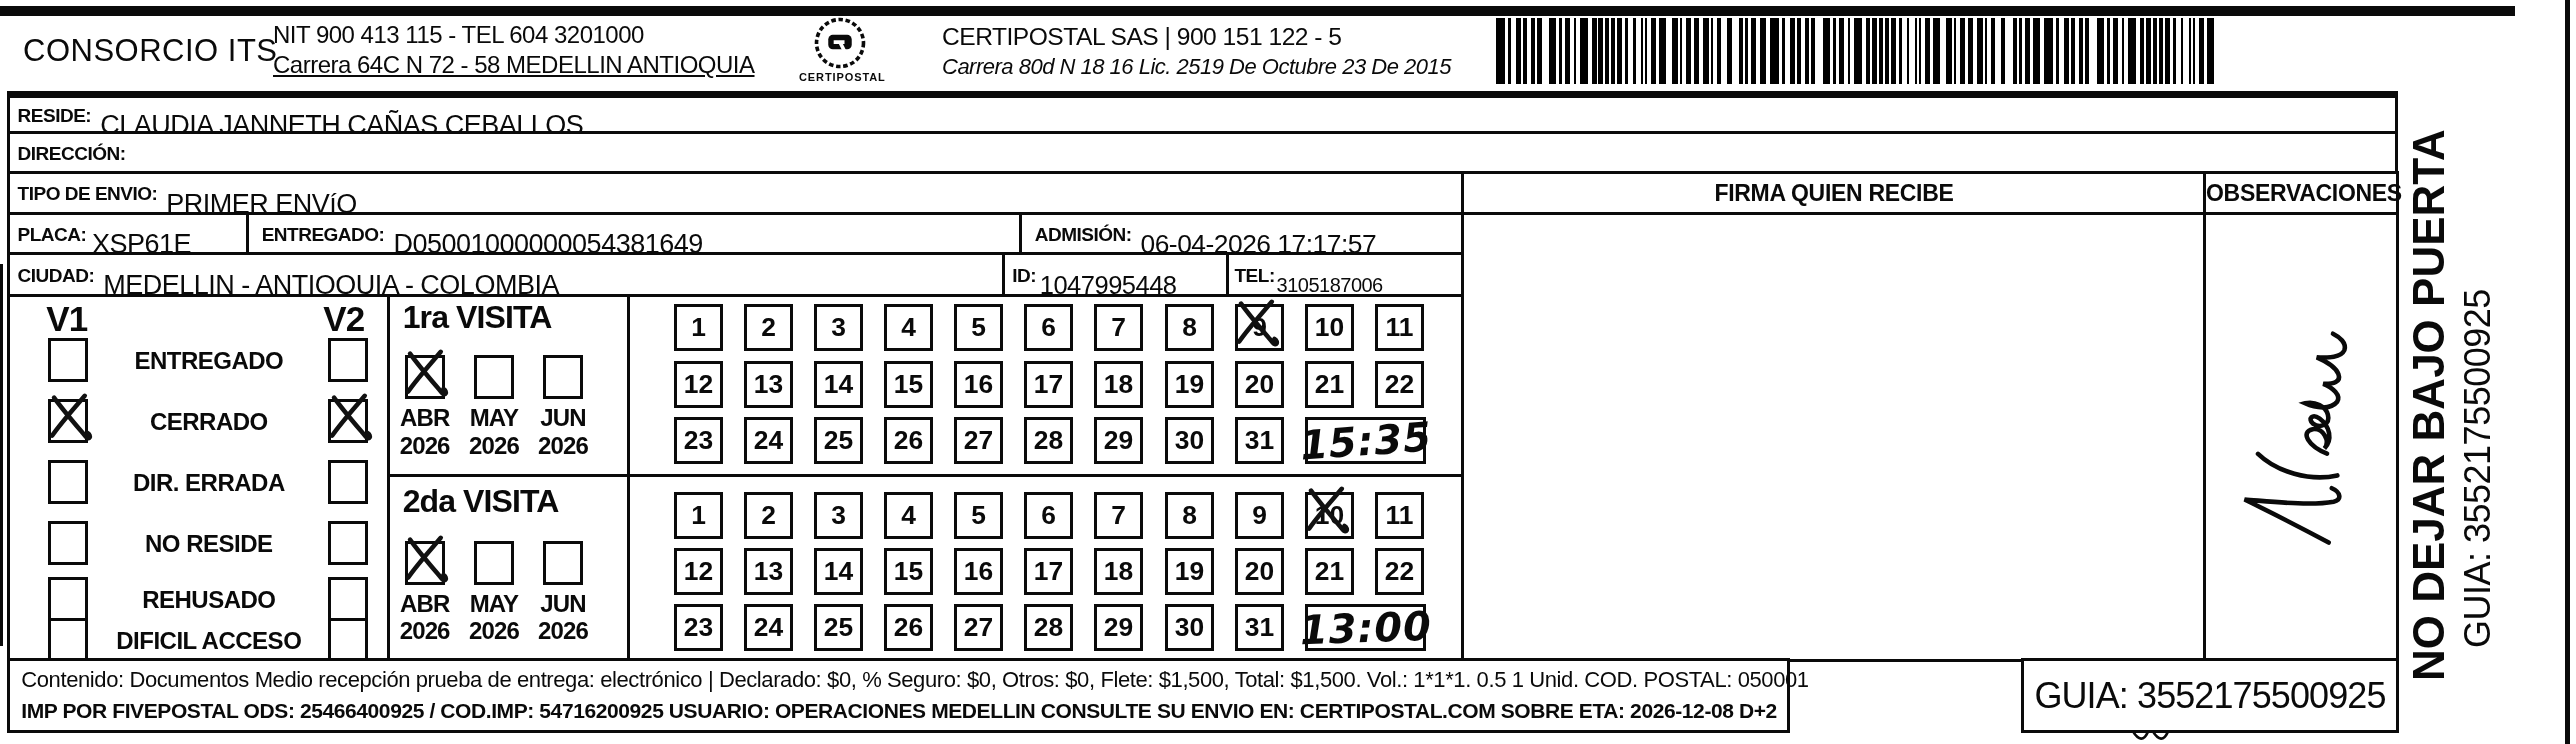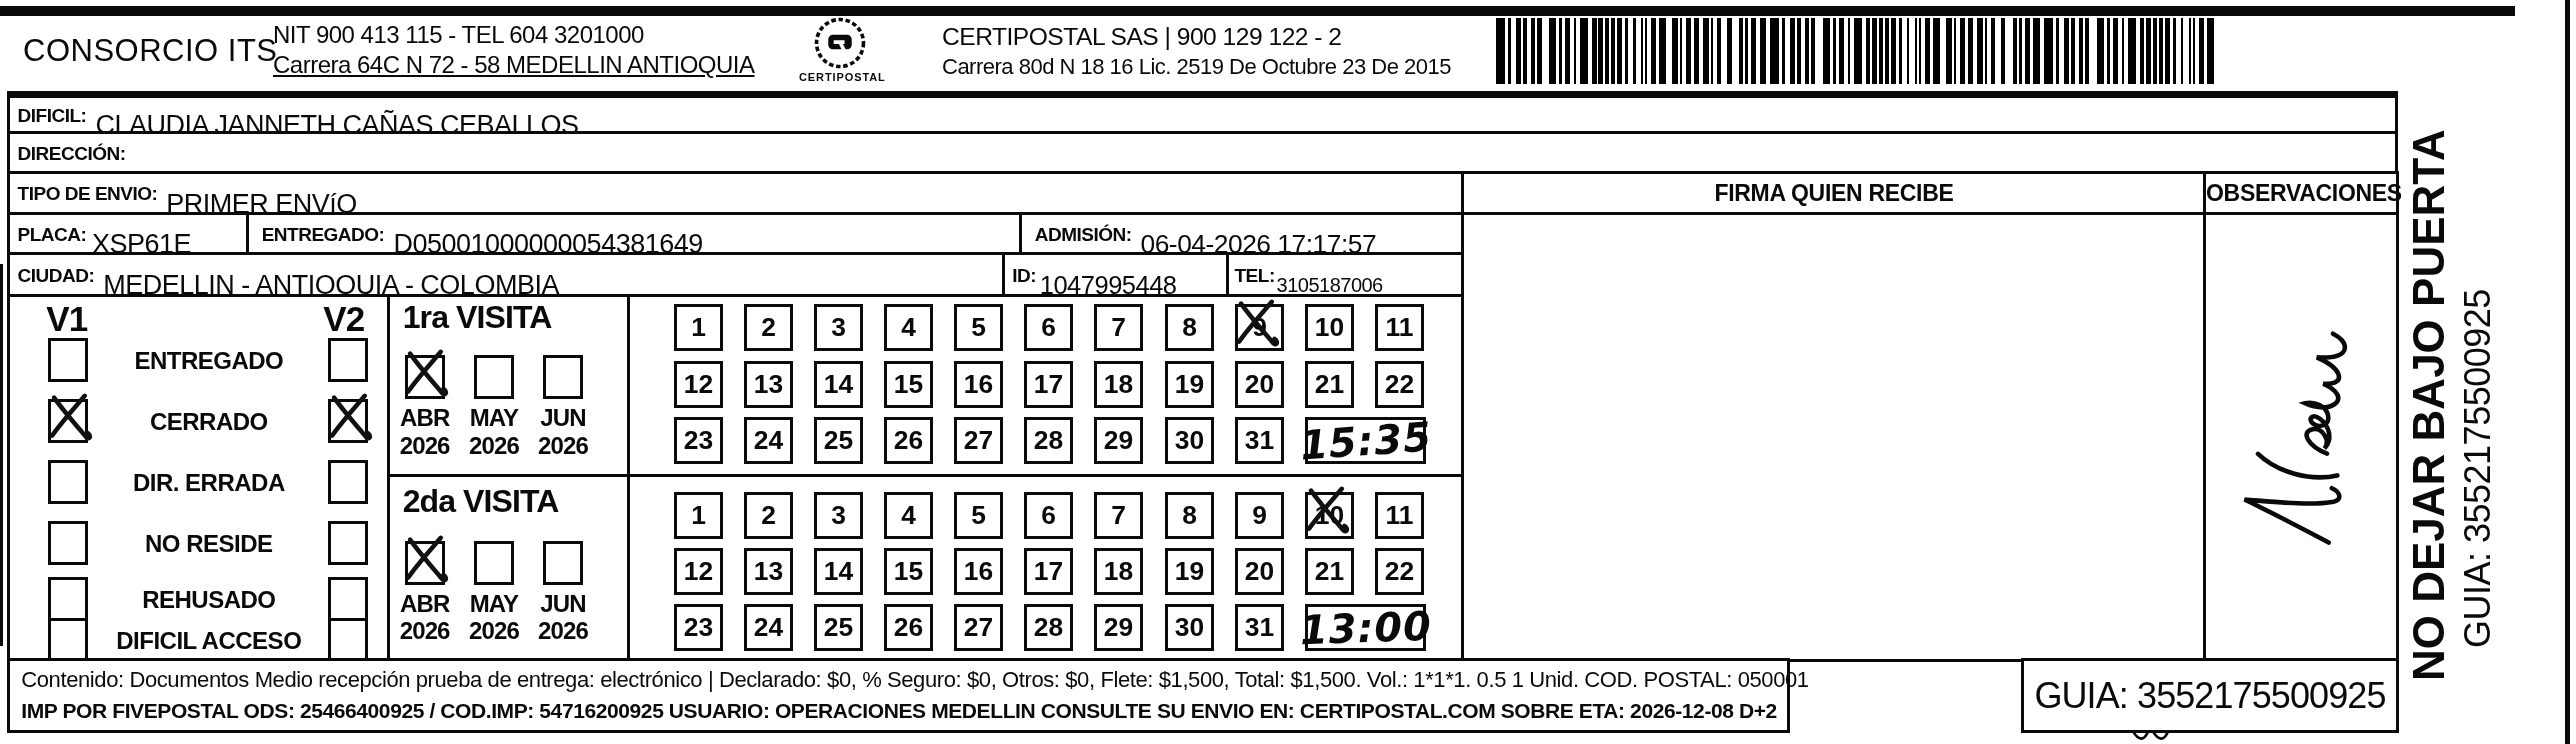--- a/index.html
+++ b/index.html
@@ -52,22 +52,22 @@
       <circle cx="31" cy="31" r="26" fill="none" stroke="#0a0a0a" stroke-width="4" stroke-dasharray="5 3"></circle>
       <rect x="18" y="22" width="26" height="16" rx="5" fill="#0a0a0a"></rect>
       <path d="M24 30 h12 M31 30 l6 12" stroke="#fff" stroke-width="4" fill="none"></path>
     </svg>
     <div style="font-size:11px;font-weight:bold;letter-spacing:0.9px;margin-top:0.9px;">CERTIPOSTAL</div>
     <svg width="64" height="7.3" viewBox="0 0 70 8">
       <path d="M2 4 h66" stroke="#0a0a0a" stroke-width="3" stroke-dasharray="4 2"></path>
     </svg>
   </div>
 
-  <div class="abs" style="left:942px;top:23px;font-size:24.6px;letter-spacing:-0.5px;">CERTIPOSTAL SAS | 900 129 122 - 2</div>
-  <div class="abs" style="left:942px;top:54px;font-size:22px;letter-spacing:-0.5px;">Carrera 80d N 18 16  Lic. 2519 De Octubre 23 De 2015</div>
+  <div class="abs" style="left:942px;top:23px;font-size:24.6px;letter-spacing:-0.5px;">CERTIPOSTAL SAS | 900 151 122 - 5</div>
+  <div class="abs" style="left:942px;top:54px;font-size:22px;letter-spacing:-0.5px;font-style:italic;">Carrera 80d N 18 16  Lic. 2519 De Octubre 23 De 2015</div>
 
   <div class="abs" id="barcode" style="left:1496px;top:18px;width:724px;height:66px;display:flex;align-items:stretch;">
       <div class="bar" style="width: 8.7px; margin-right: 3.8px;"></div>
       <div class="bar" style="width: 2.2px; margin-right: 5.7px;"></div>
       <div class="bar" style="width: 4.4px; margin-right: 1.9px;"></div>
       <div class="bar" style="width: 4.4px; margin-right: 3.8px;"></div>
       <div class="bar" style="width: 4.4px; margin-right: 1.9px;"></div>
       <div class="bar" style="width: 4.4px; margin-right: 7.6px;"></div>
       <div class="bar" style="width: 6.6px; margin-right: 3.8px;"></div>
       <div class="bar" style="width: 2.2px; margin-right: 3.8px;"></div>
@@ -150,21 +150,21 @@
       <div class="bar" style="width: 2.2px; margin-right: 5.7px;"></div>
       <div class="bar" style="width: 2.2px; margin-right: 5.7px;"></div>
       <div class="bar" style="width: 2.2px; margin-right: 1.9px;"></div>
       <div class="bar" style="width: 2.2px; margin-right: 3.8px;"></div>
       <div class="bar" style="width: 4.4px; margin-right: 3.8px;"></div>
       <div class="bar" style="width: 6.6px; margin-right: 5.7px;"></div>
     </div>
 
   <div class="cell" style="left:7.3px;top:91px;width:2391px;height:44px;border-top-width:7.3px;">
     <div class="row-line">
-      <span class="lbl">DIFICIL:</span>
+      <span class="lbl">RESIDE:</span>
       <span class="val">CLAUDIA JANNETH CAÑAS CEBALLOS</span>
     </div>
   </div>
   <div class="cell" style="left:7.3px;top:131px;width:2391px;height:44px;">
     <div class="row-line">
       <span class="lbl">DIRECCIÓN:</span>
     </div>
   </div>
 
   <div class="cell" style="left:7.3px;top:171px;width:1457px;height:45px;">

